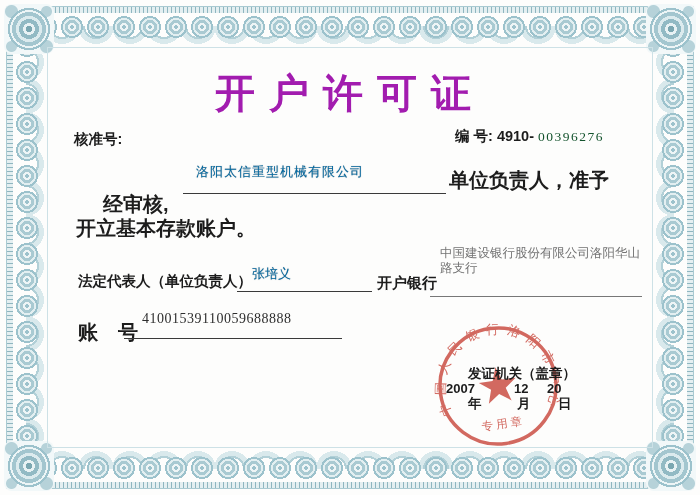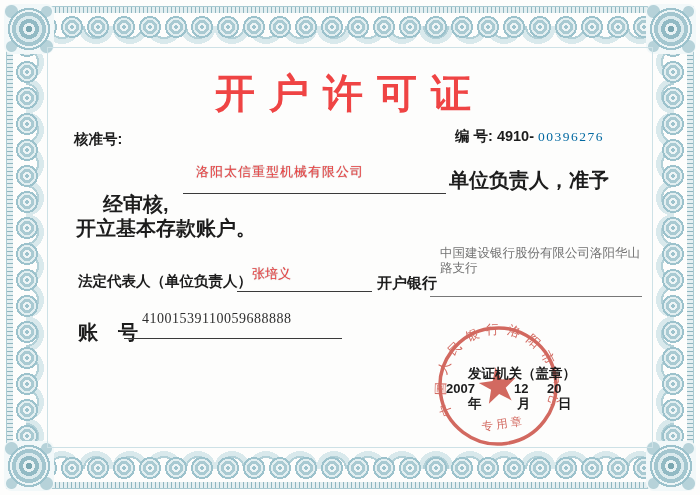--- a/index.html
+++ b/index.html
@@ -48,27 +48,27 @@
   .corner.bl{bottom:-3px;left:-3px;}
   .corner.br{bottom:-3px;right:-3px;}
   .inner-line{position:absolute;inset:40px;border:1px solid #cde1e6;}
 
   
   .content{position:absolute;inset:0;}
   .abs{position:absolute;white-space:nowrap;}
   .title{
     left:0;right:0;top:66px;text-align:center;
     font-family:"DejaVu Serif",serif;font-weight:700;
-    font-size:40px;letter-spacing:14px;color:#ef4444;
+    font-size:40px;letter-spacing:14px;color:#a21caf;
   }
   .label-bold{font-weight:700;color:#1c1c1c;}
   .serif-val{font-family:"Liberation Serif",serif;color:#2e2e2e;}
   .underline{border-bottom:1.2px solid #3a3a3a;}
-  .faded{color:#ef4444;text-shadow:0 0 1px rgba(90,90,90,.55);}
-  .serial-red{color:#0369a1;font-family:"Liberation Serif",serif;letter-spacing:1.5px;}
+  .faded{color:#0369a1;text-shadow:0 0 1px rgba(90,90,90,.55);}
+  .serial-red{color:#14532d;font-family:"Liberation Serif",serif;letter-spacing:1.5px;}
   .bank-name{white-space:normal;line-height:15px;color:#737373;}
 
   .seal-wrap{position:absolute;left:434px;top:322px;width:128px;height:128px;
     transform:rotate(-8deg);opacity:.8;}
 </style>
 </head>
 <body>
 
 <div class="frame">
   <div class="edge top"></div>

